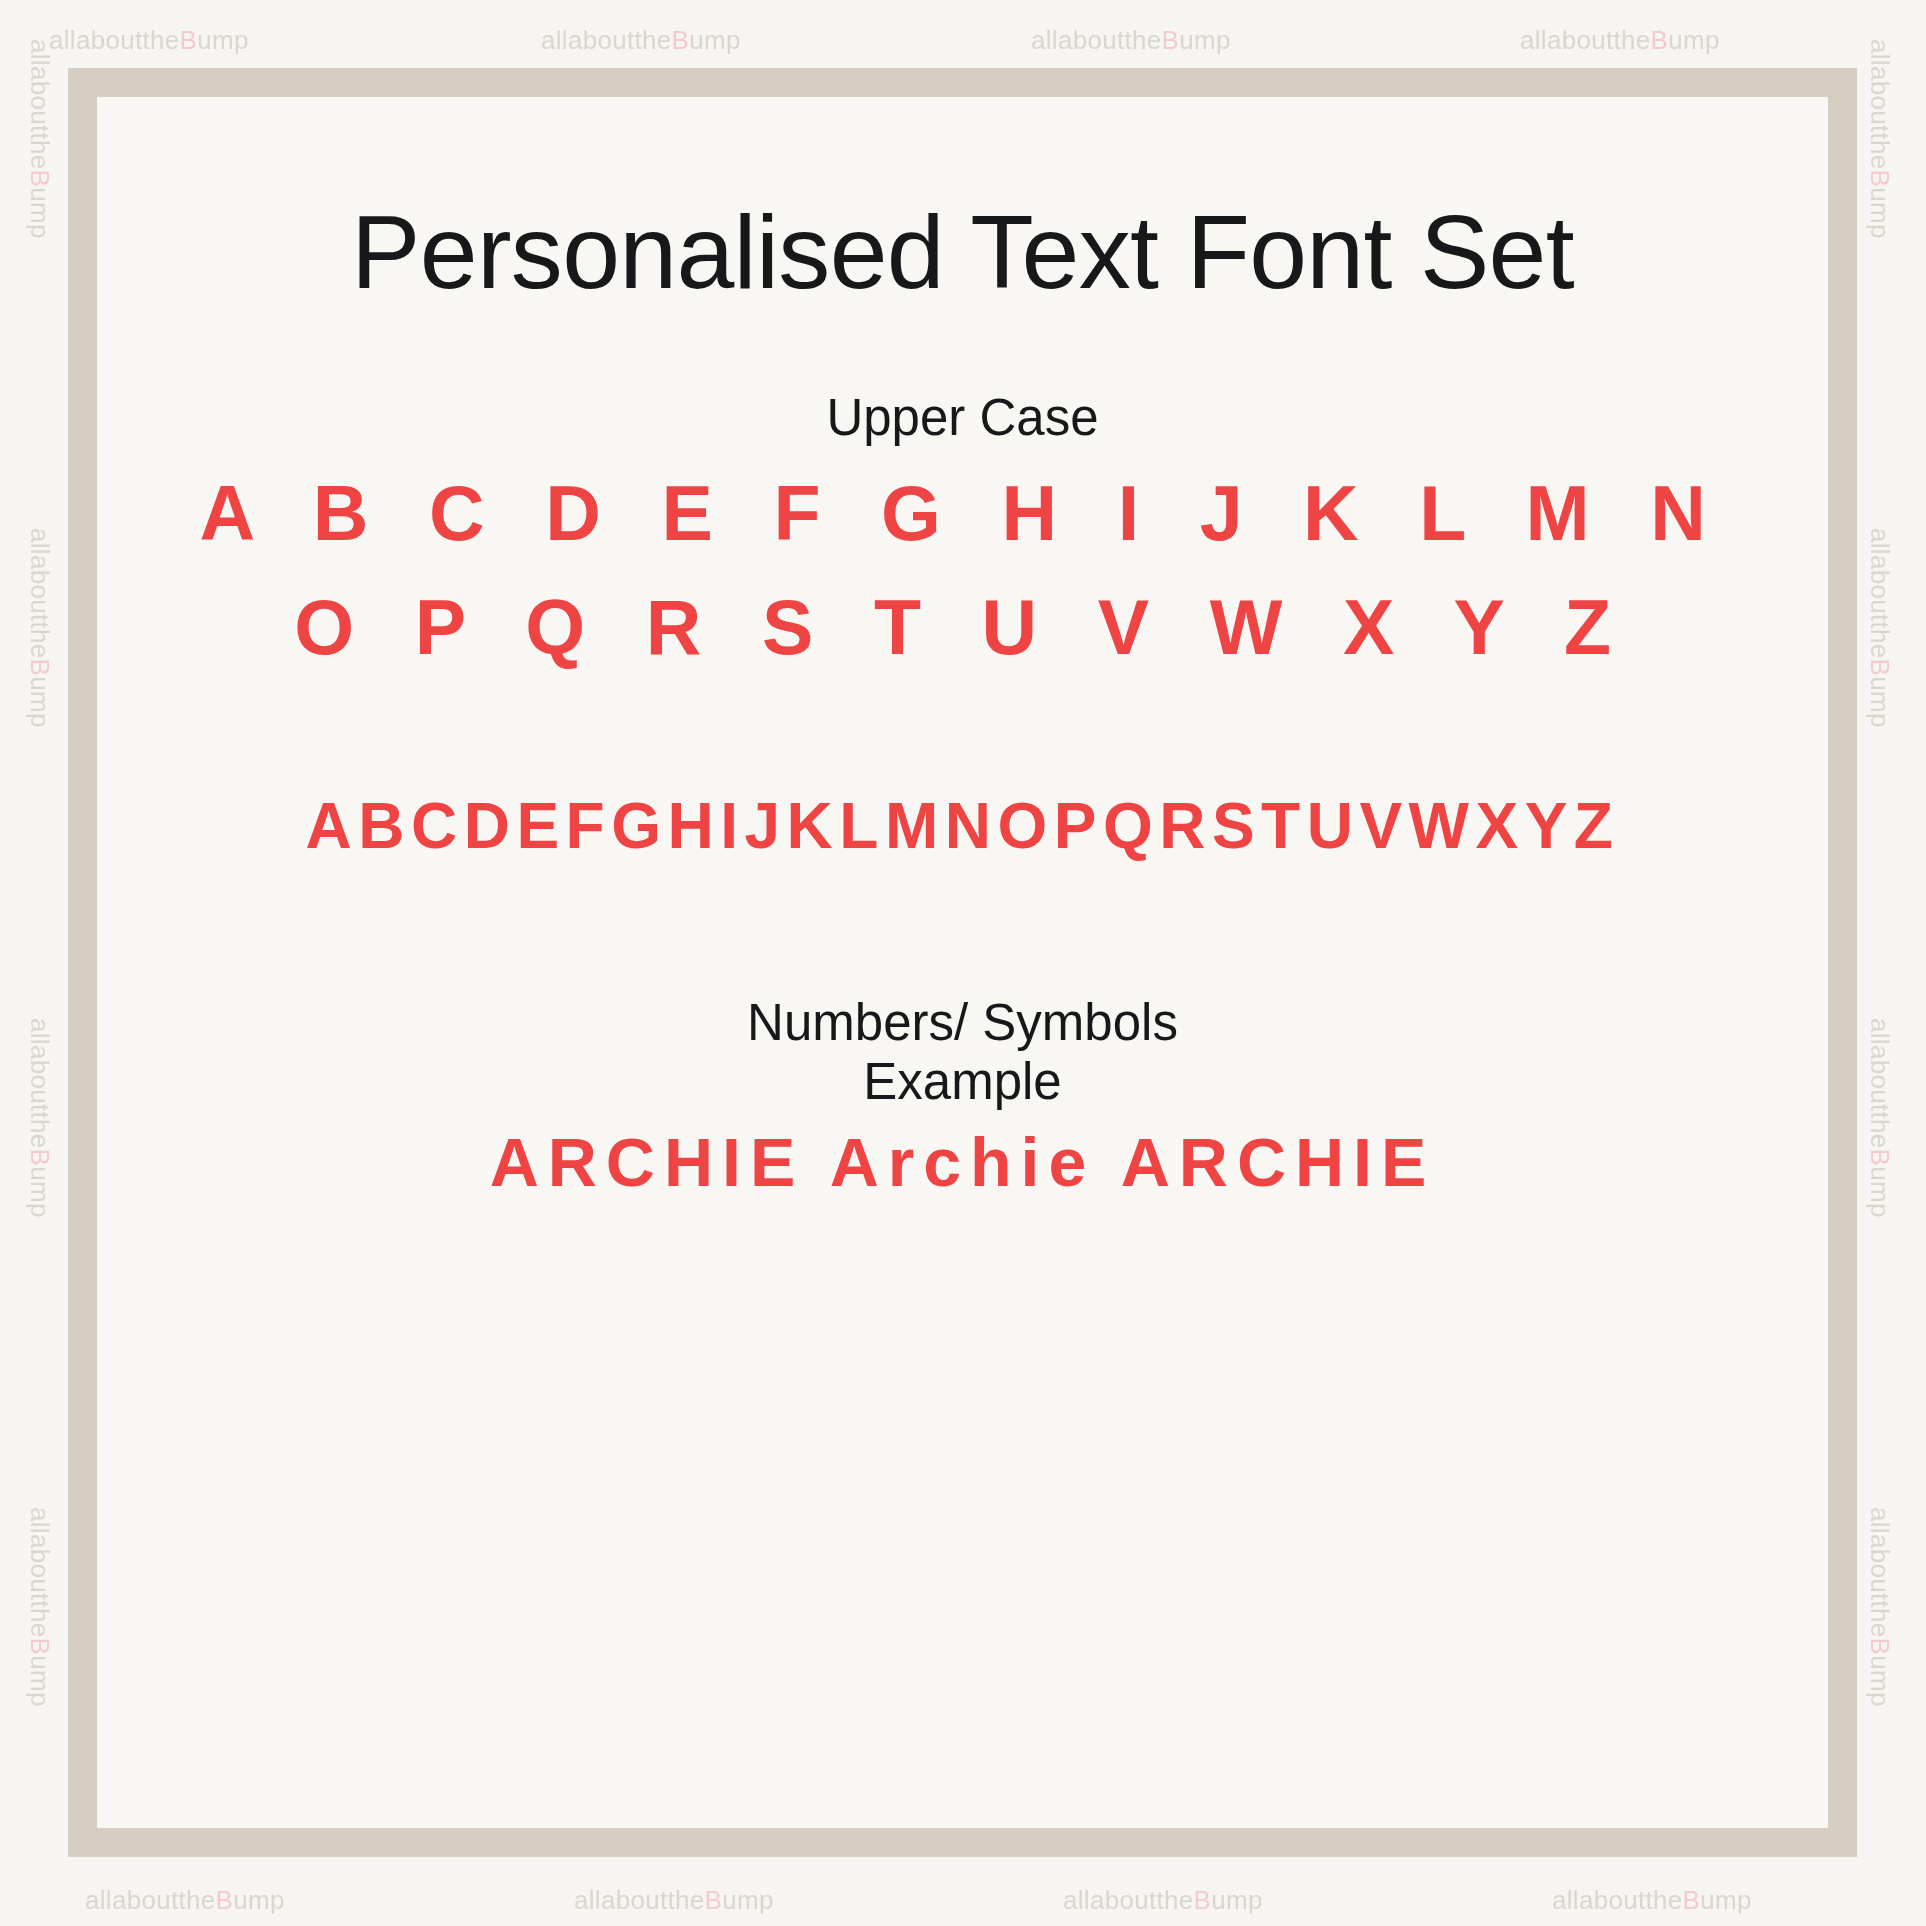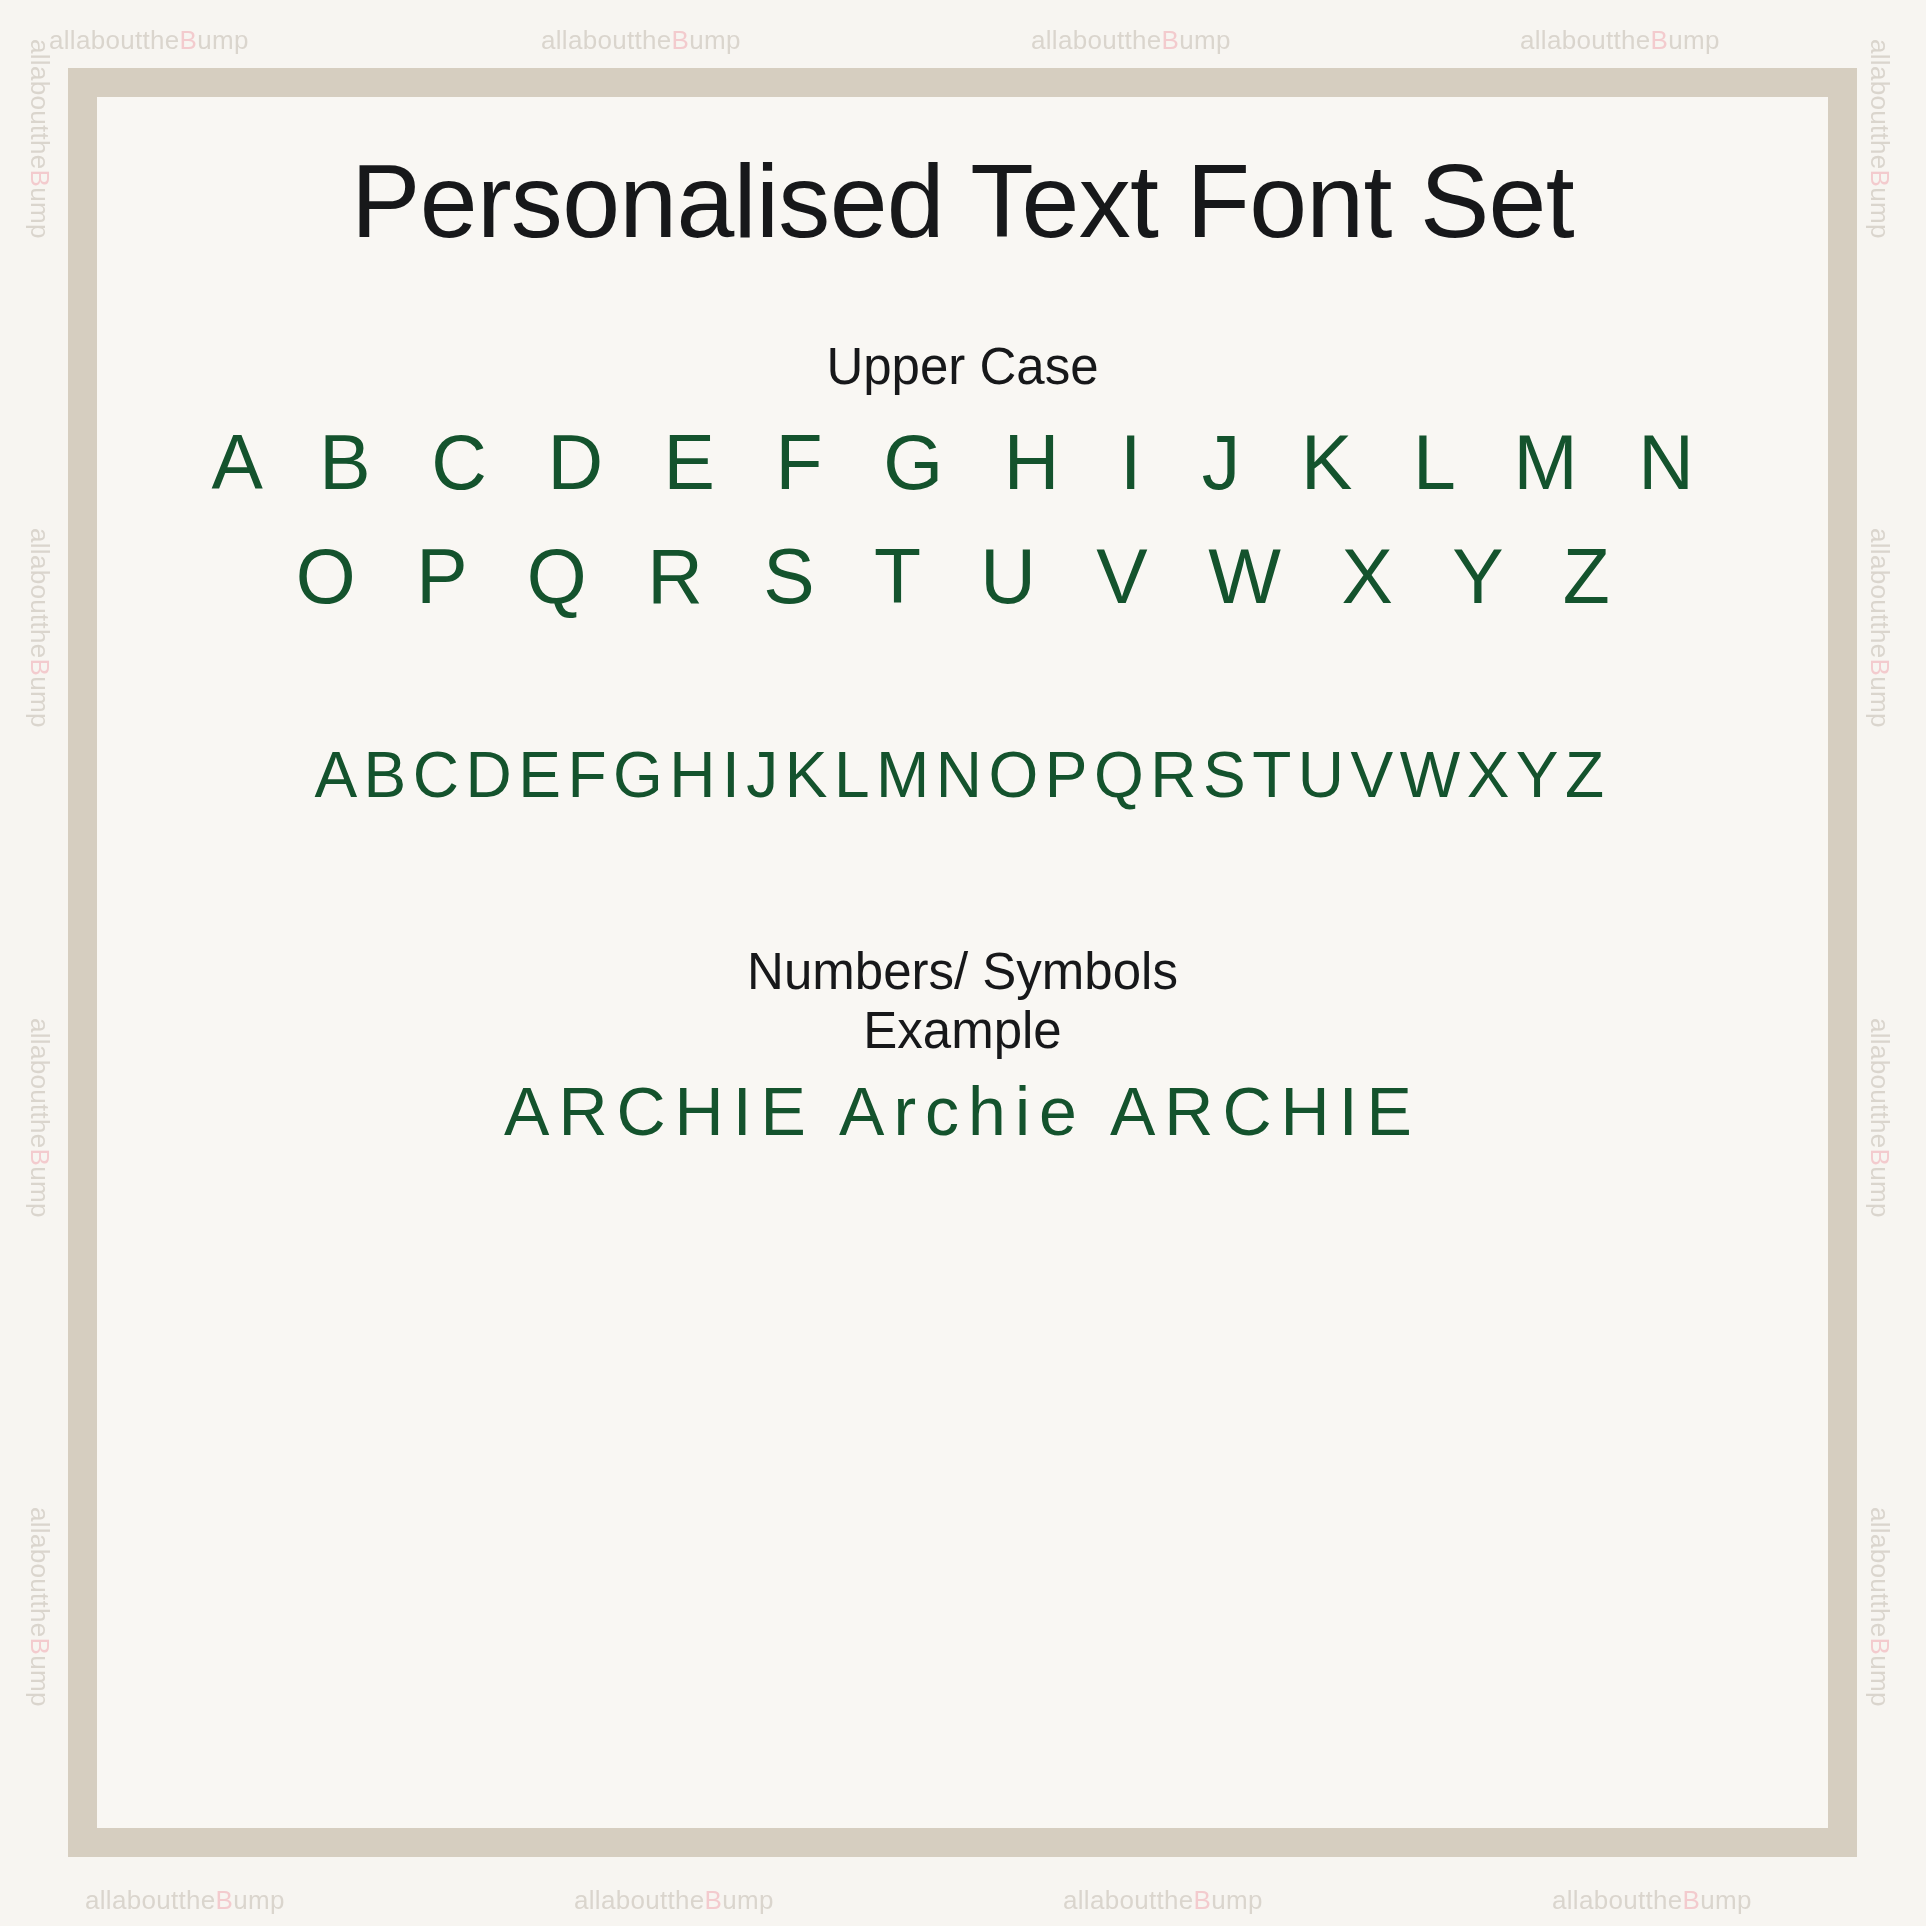--- a/index.html
+++ b/index.html
@@ -58,43 +58,43 @@
     right: 29px;
     bottom: 29px;
     background: #f9f7f3;
     box-sizing: border-box;
     z-index: 3;
     text-align: center;
   }
 
   .title {
     margin: 0;
-    padding-top: 50px;
+    padding-top: 101px;
     font-size: 104px;
     font-weight: 400;
     color: #17181a;
     letter-spacing: -0.7px;
     font-family: "Liberation Sans", sans-serif;
     line-height: 1.05;
   }
 
   .section {
     margin-top: 0;
   }
   .section-heading {
     font-size: 51px;
     color: #17181a;
     font-weight: 400;
     letter-spacing: 0px;
     font-family: "Liberation Sans", sans-serif;
   }
   .glyph-row {
-    color: #14532d;
+    color: #ef4444;
     font-family: "Liberation Sans", sans-serif;
-    font-weight: 400;
+    font-weight: 700;
     white-space: nowrap;
   }
 
   .upper-section { margin-top: 81px; }
   .upper-row-1 {
     font-size: 77px;
     letter-spacing: 19.6px;
     margin-top: 22px;
   }
   .upper-row-2 {

